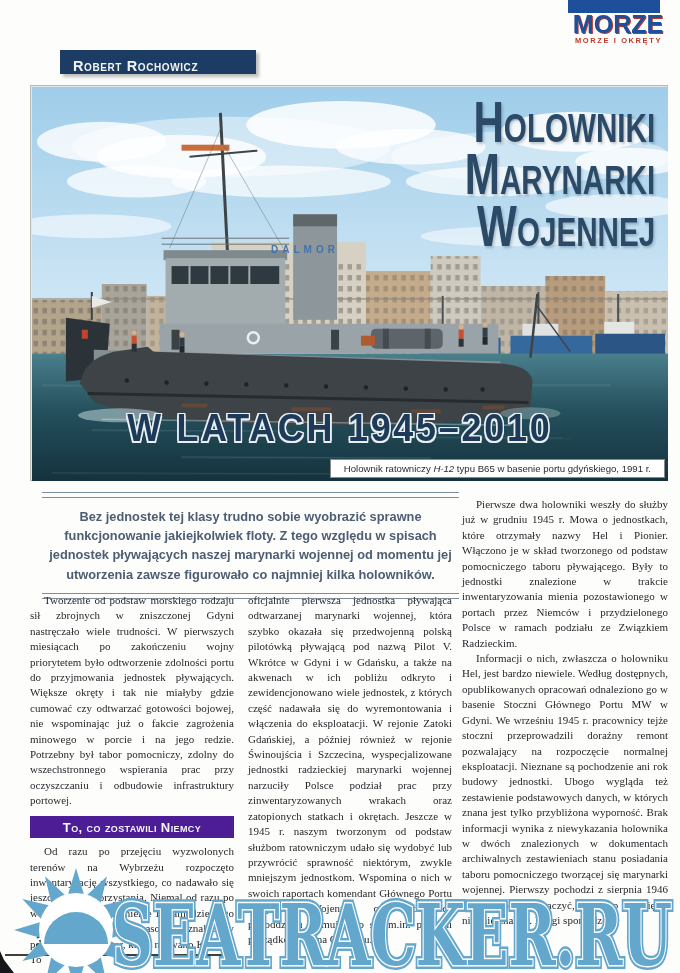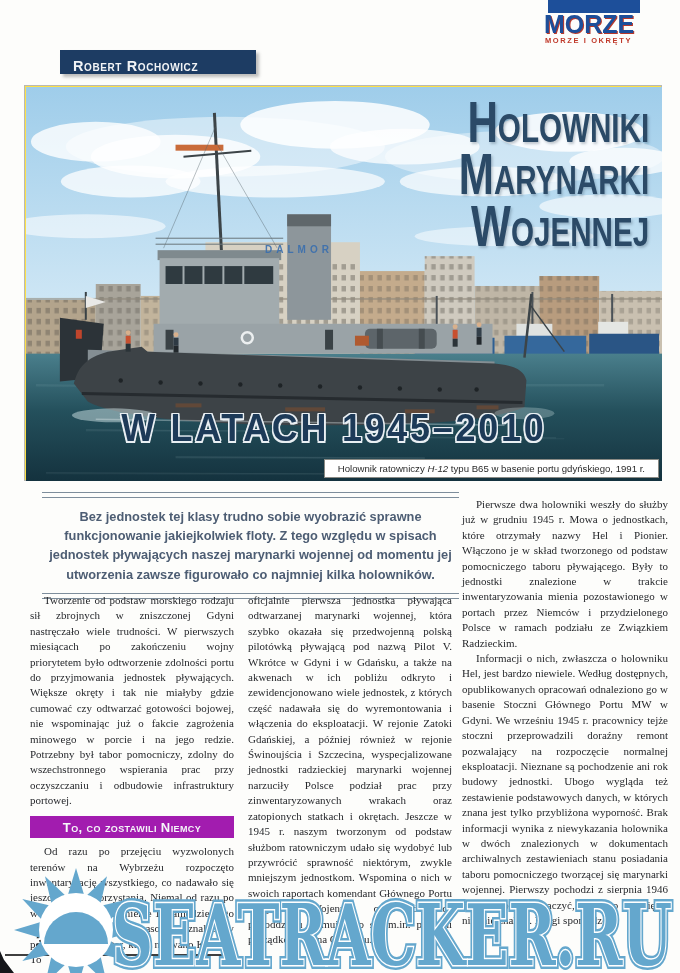--- a/index.html
+++ b/index.html
@@ -1,36 +1,36 @@
 <!DOCTYPE html>
 <html><head>
 <meta charset="utf-8">
 <style>
   html,body{margin:0;padding:0;background:#ffffff;}
   .page{position:relative;width:680px;height:973px;background:#fdfdfb;overflow:hidden;
         font-family:"Liberation Serif",serif;color:#23262a;}
 
   
-  .masthead{position:absolute;top:0;right:28px;width:110px;text-align:left;}
+  .masthead{position:absolute;top:0;right:8px;width:110px;text-align:center;}
   .masthead-bar{width:92px;height:13px;background:#1d4f9a;margin-left:6px;}
   .masthead-title{font-family:"Liberation Sans",sans-serif;font-weight:bold;font-size:25px;
         letter-spacing:0px;color:#1d4f9a;line-height:23px;margin-left:2px;
         text-shadow:1px 1px 0 #b8382a;transform:scaleY(1.05);}
   .masthead-sub{font-family:"Liberation Sans",sans-serif;font-weight:bold;font-size:7.5px;
         color:#c03a2b;letter-spacing:1.6px;margin-left:3px;margin-top:0px;}
 
   
   .author-box{position:absolute;left:60px;top:50px;width:196px;height:24px;background:#1d3c63;
         box-shadow:3px 3px 3px rgba(110,110,110,.45);display:flex;align-items:flex-end;}
   .author-box span{font-family:"Liberation Sans",sans-serif;font-variant:small-caps;
         font-weight:bold;font-size:14.5px;color:#f2f4f6;letter-spacing:.6px;padding-left:13px;}
 
   
-  .photo{position:absolute;left:24px;top:85px;width:638px;height:396px;
-        border:1px solid #b9b9b2;background:#fde047;box-sizing:border-box;}
+  .photo{position:absolute;left:30px;top:85px;width:638px;height:396px;
+        border:1px solid #b9b9b2;background:#e5e5e5;box-sizing:border-box;}
   .photo svg.scene{position:absolute;left:1px;top:1px;}
   .hero-title{position:absolute;top:10px;right:12px;text-align:right;}
   .hero-title .ht-line{display:block;font-family:"Liberation Sans",sans-serif;font-weight:bold;
         font-variant:small-caps;font-size:57px;line-height:52px;color:#2b4a67;
         transform:scaleX(.74);transform-origin:100% 50%;
         text-shadow:2px 2px 3px rgba(25,45,65,.25);}
   .hero-banner{position:absolute;left:50%;top:320px;transform:translateX(-52%) scaleX(.92);
         white-space:nowrap;font-family:"Liberation Sans",sans-serif;font-weight:bold;
         font-size:39px;letter-spacing:3px;color:#1d3a58;
         text-shadow:-1.5px -1.5px 0 #e9eff3, 1.5px -1.5px 0 #e9eff3, -1.5px 1.5px 0 #e9eff3,
@@ -48,21 +48,21 @@
   .lead-text{margin:9px 4px;text-align:center;font-family:"Liberation Sans",sans-serif;
         font-weight:bold;font-size:12.8px;line-height:1.5;color:#4d5d73;}
 
   
   .col{position:absolute;font-size:11px;line-height:15.4px;text-align:justify;color:#26282c;}
   .col p{margin:0;}
   .col .indent{text-indent:14px;}
   .col1{left:30px;top:593px;width:204px;}
   .col2{left:248px;top:593px;width:204px;}
   .col3{left:462px;top:497px;width:206px;}
-  .section-heading{background:#a21caf;color:#f5f7f9;text-align:center;
+  .section-heading{background:#4c1d95;color:#f5f7f9;text-align:center;
         font-family:"Liberation Sans",sans-serif;font-variant:small-caps;font-weight:bold;
         font-size:13px;letter-spacing:.4px;padding:4px 2px 3px;margin:7px 0 6px;text-indent:0;}
 
   
   .folio-line{position:absolute;left:5px;top:954px;width:232px;height:2px;background:#3f3f3f;}
   .folio{position:absolute;left:36px;top:933px;font-family:"Liberation Sans",sans-serif;
         font-weight:bold;font-size:16px;color:#2e2e2e;}
 
   
   .watermark{position:absolute;left:0;top:845px;pointer-events:none;}

